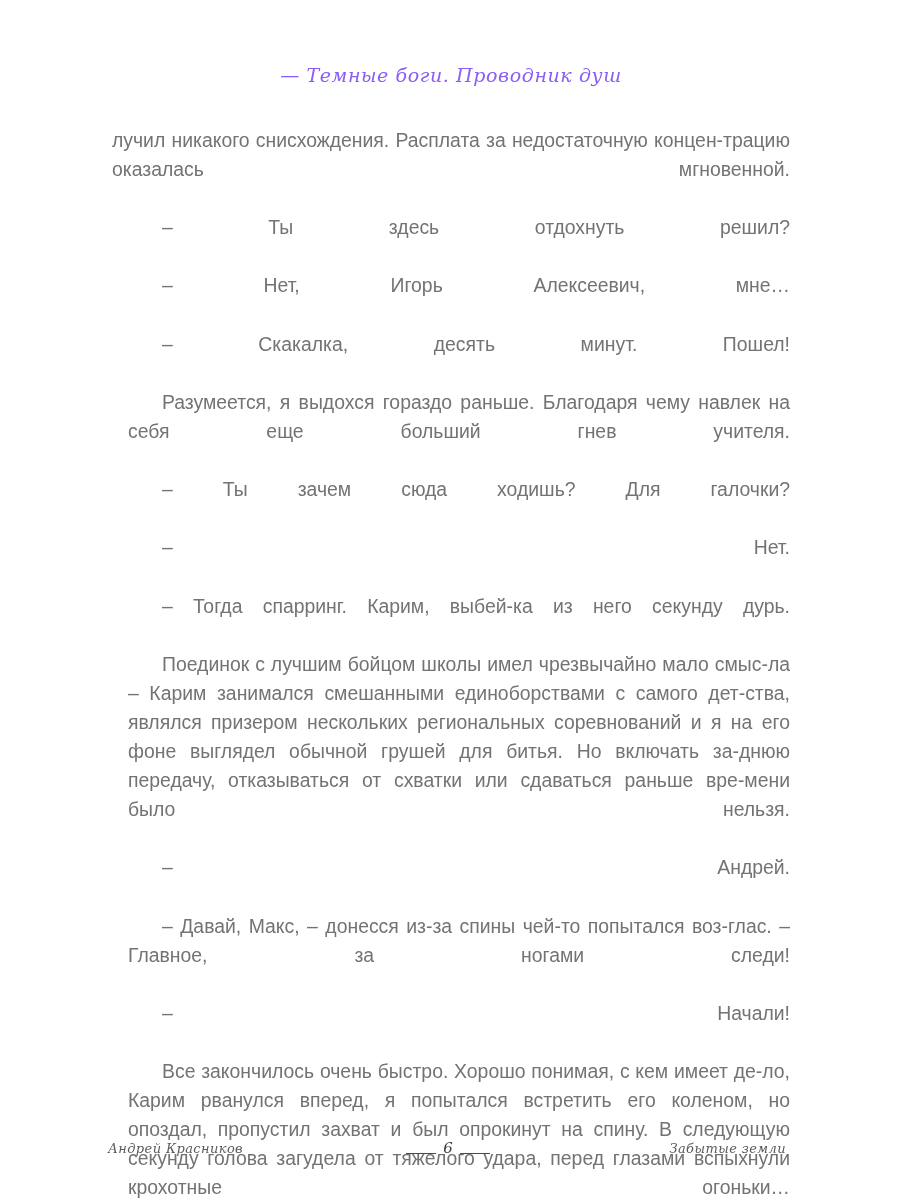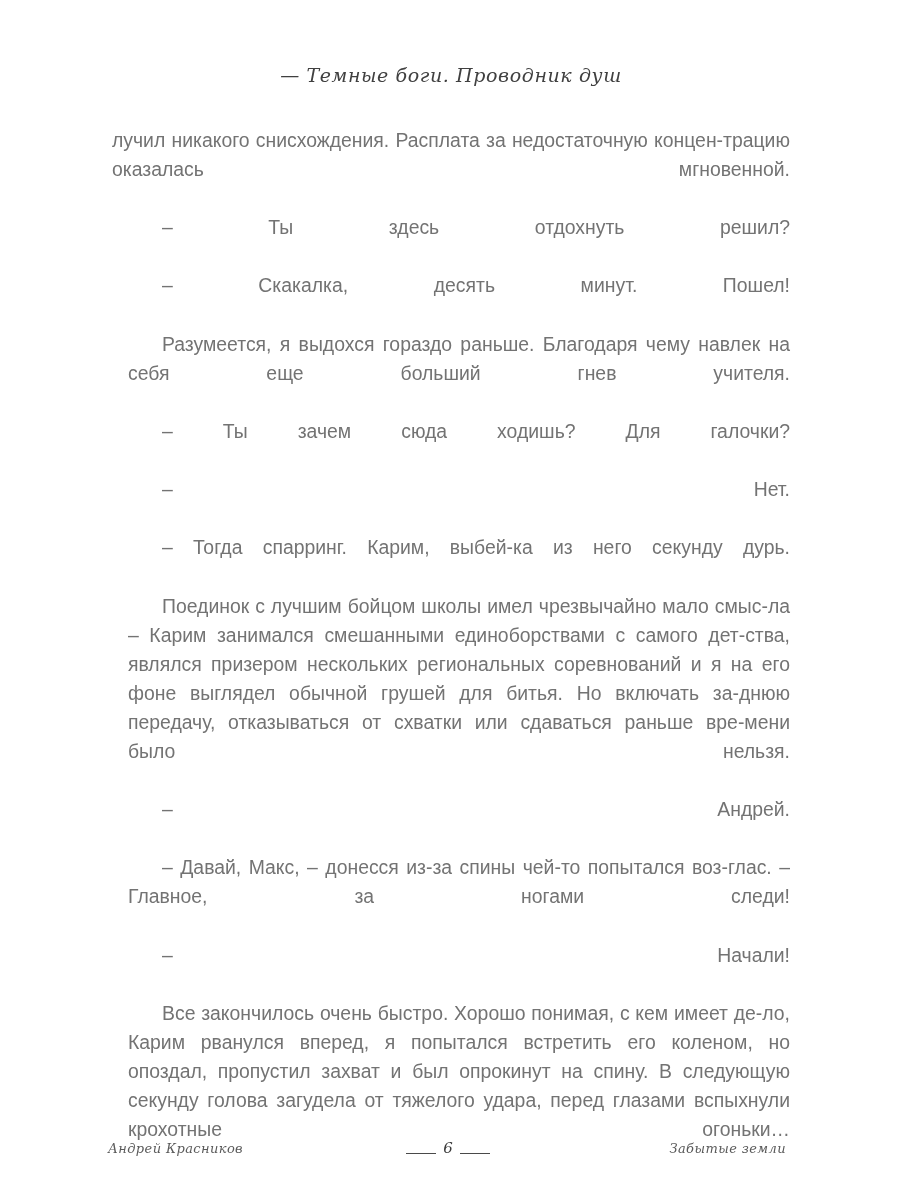--- a/index.html
+++ b/index.html
@@ -27,21 +27,21 @@
   .running-header {
     position: absolute;
     top: 64px;
     left: 112px;
     width: 678px;
     text-align: center;
     font-family: "DejaVu Serif", "Liberation Serif", serif;
     font-style: italic;
     font-size: 19px;
     letter-spacing: 0.6px;
-    color: #404040;
+    color: #8b5cf6;
     white-space: nowrap;
   }
 
   
   .text-column {
     position: absolute;
     top: 126px;
     left: 112px;
     width: 678px;
   }
@@ -120,20 +120,21 @@
 </head>
 <body>
 
 <div class="page">
 
   <div class="running-header">— Темные боги. Проводник душ</div>
 
   <div class="text-column">
       <p class="para">лучил никакого снисхождения. Расплата за недостаточную концен-трацию оказалась мгновенной.</p>
       <p class="para indent">– Ты здесь отдохнуть решил?</p>
+      <p class="para indent">– Нет, Игорь Алексеевич, мне…</p>
       <p class="para indent">– Скакалка, десять минут. Пошел!</p>
       <p class="para indent">Разумеется, я выдохся гораздо раньше. Благодаря чему навлек на себя еще больший гнев учителя.</p>
       <p class="para indent">– Ты зачем сюда ходишь? Для галочки?</p>
       <p class="para indent">– Нет.</p>
       <p class="para indent">– Тогда спарринг. Карим, выбей-ка из него секунду дурь.</p>
       <p class="para indent">Поединок с лучшим бойцом школы имел чрезвычайно мало смыс-ла – Карим занимался смешанными единоборствами с самого дет-ства, являлся призером нескольких региональных соревнований и я на его фоне выглядел обычной грушей для битья. Но включать за-днюю передачу, отказываться от схватки или сдаваться раньше вре-мени было нельзя.</p>
       <p class="para indent">– Андрей.</p>
       <p class="para indent">– Давай, Макс, – донесся из-за спины чей-то попытался воз-глас. – Главное, за ногами следи!</p>
       <p class="para indent">– Начали!</p>
       <p class="para indent">Все закончилось очень быстро. Хорошо понимая, с кем имеет де-ло, Карим рванулся вперед, я попытался встретить его коленом, но опоздал, пропустил захват и был опрокинут на спину. В следующую секунду голова загудела от тяжелого удара, перед глазами вспыхнули крохотные огоньки…</p>

